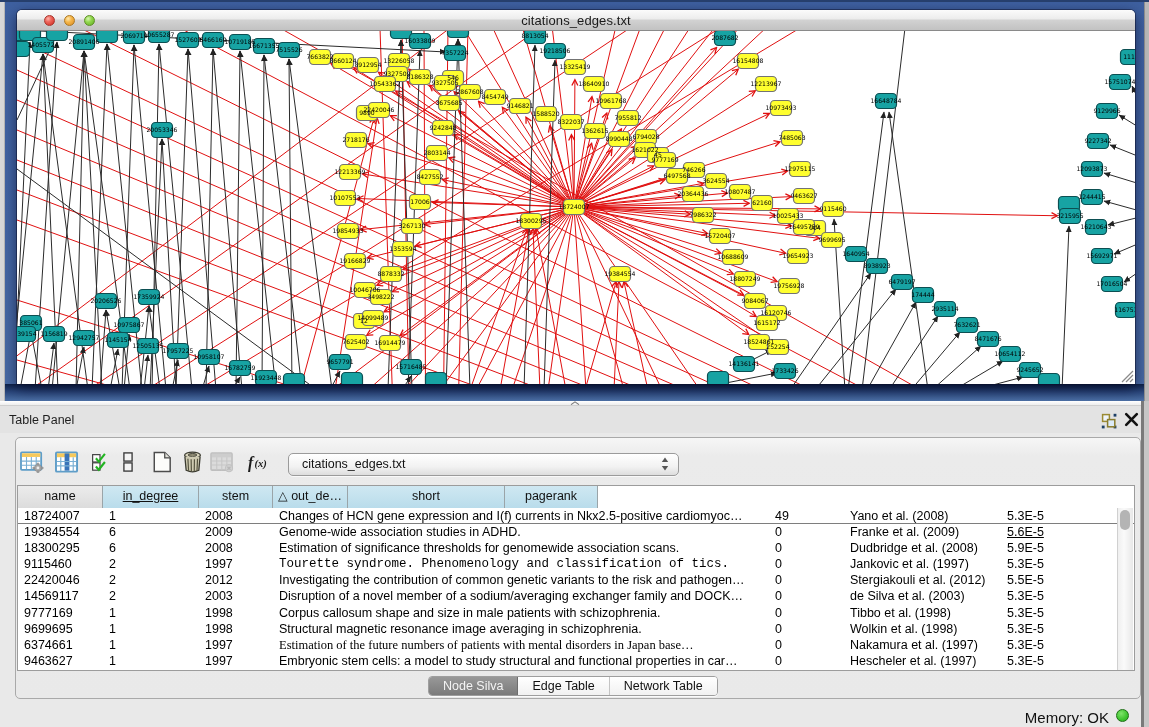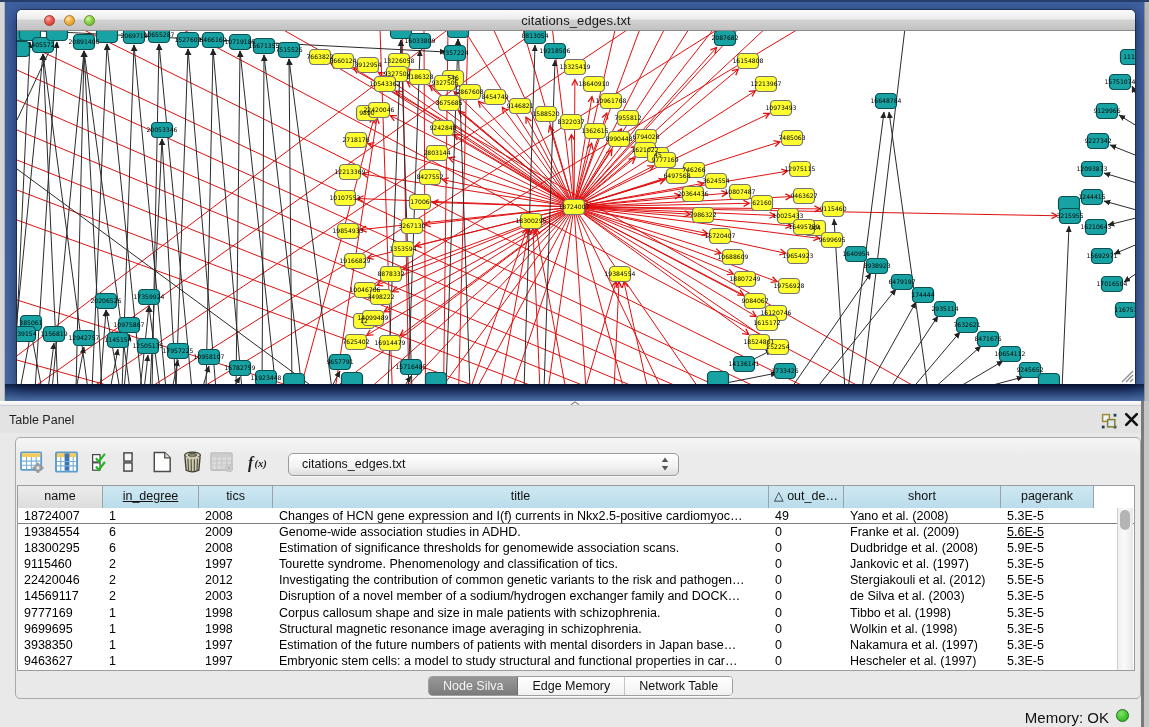--- a/index.html
+++ b/index.html
@@ -685,22 +685,21 @@
       <span class="dd-label">citations_edges.txt</span>
       <svg class="dd-arrows" width="8" height="14" viewBox="0 0 8 14">
         <path d="M4 0.5 L7.2 5 L0.8 5 Z" fill="#555"></path>
         <path d="M4 13.5 L7.2 9 L0.8 9 Z" fill="#555"></path>
       </svg>
     </div>
     <div id="tablebox">
       <div id="thead">
           <div class="th gray" style="width: 85px;">name</div>
           <div class="th" style="width: 96px; text-decoration: underline;">in_degree</div>
-          <div class="th" style="width: 74px;">tics</div>
-          <div class="th" style="width: 496px;">title</div>
+          <div class="th" style="width: 74px;">stem</div>
           <div class="th" style="width: 75px;">△ out_de…</div>
           <div class="th" style="width: 157px;">short</div>
           <div class="th" style="width: 93px;">pagerank</div>
         </div>
       <div id="tbody">
           <div class="tr">
             <div class="td" style="width: 85px;">18724007</div>
             <div class="td" style="width: 96px;">1</div>
             <div class="td" style="width: 74px;">2008</div>
             <div class="td" style="width: 496px;">Changes of HCN gene expression and I(f) currents in Nkx2.5-positive cardiomyoc…</div>
@@ -723,39 +722,39 @@
             <div class="td" style="width: 74px;">2008</div>
             <div class="td" style="width: 496px;">Estimation of significance thresholds for genomewide association scans.</div>
             <div class="td" style="width: 75px;">0</div>
             <div class="td" style="width: 157px;">Dudbridge et al. (2008)</div>
             <div class="td" style="width: 93px;">5.9E-5</div>
           </div>
           <div class="tr">
             <div class="td" style="width: 85px;">9115460</div>
             <div class="td" style="width: 96px;">2</div>
             <div class="td" style="width: 74px;">1997</div>
-            <div class="td" style="width: 496px;">Tourette syndrome. Phenomenology and classification of tics.</div>
+            <div class="td" style="width: 496px; font-family: Liberation Mono, monospace;">Tourette syndrome. Phenomenology and classification of tics.</div>
             <div class="td" style="width: 75px;">0</div>
             <div class="td" style="width: 157px;">Jankovic et al. (1997)</div>
             <div class="td" style="width: 93px;">5.3E-5</div>
           </div>
           <div class="tr">
             <div class="td" style="width: 85px;">22420046</div>
             <div class="td" style="width: 96px;">2</div>
             <div class="td" style="width: 74px;">2012</div>
             <div class="td" style="width: 496px;">Investigating the contribution of common genetic variants to the risk and pathogen…</div>
             <div class="td" style="width: 75px;">0</div>
             <div class="td" style="width: 157px;">Stergiakouli et al. (2012)</div>
             <div class="td" style="width: 93px;">5.5E-5</div>
           </div>
           <div class="tr">
             <div class="td" style="width: 85px;">14569117</div>
             <div class="td" style="width: 96px;">2</div>
             <div class="td" style="width: 74px;">2003</div>
-            <div class="td" style="width: 496px;">Disruption of a novel member of a sodium/hydrogen exchanger family and DOCK…</div>
+            <div class="td" style="width: 496px;">Disruption of a novel member of a sodium/averaging exchanger family and DOCK…</div>
             <div class="td" style="width: 75px;">0</div>
             <div class="td" style="width: 157px;">de Silva et al. (2003)</div>
             <div class="td" style="width: 93px;">5.3E-5</div>
           </div>
           <div class="tr">
             <div class="td" style="width: 85px;">9777169</div>
             <div class="td" style="width: 96px;">1</div>
             <div class="td" style="width: 74px;">1998</div>
             <div class="td" style="width: 496px;">Corpus callosum shape and size in male patients with schizophrenia.</div>
             <div class="td" style="width: 75px;">0</div>
@@ -765,45 +764,45 @@
           <div class="tr">
             <div class="td" style="width: 85px;">9699695</div>
             <div class="td" style="width: 96px;">1</div>
             <div class="td" style="width: 74px;">1998</div>
             <div class="td" style="width: 496px;">Structural magnetic resonance image averaging in schizophrenia.</div>
             <div class="td" style="width: 75px;">0</div>
             <div class="td" style="width: 157px;">Wolkin et al. (1998)</div>
             <div class="td" style="width: 93px;">5.3E-5</div>
           </div>
           <div class="tr">
-            <div class="td" style="width: 85px;">3938350</div>
+            <div class="td" style="width: 85px;">6374661</div>
             <div class="td" style="width: 96px;">1</div>
             <div class="td" style="width: 74px;">1997</div>
-            <div class="td" style="width: 496px;">Estimation of the future numbers of patients with mental disorders in Japan base…</div>
+            <div class="td" style="width: 496px; font-family: Liberation Serif, serif;">Estimation of the future numbers of patients with mental disorders in Japan base…</div>
             <div class="td" style="width: 75px;">0</div>
             <div class="td" style="width: 157px;">Nakamura et al. (1997)</div>
             <div class="td" style="width: 93px;">5.3E-5</div>
           </div>
           <div class="tr">
             <div class="td" style="width: 85px;">9463627</div>
             <div class="td" style="width: 96px;">1</div>
             <div class="td" style="width: 74px;">1997</div>
             <div class="td" style="width: 496px;">Embryonic stem cells: a model to study structural and functional properties in car…</div>
             <div class="td" style="width: 75px;">0</div>
             <div class="td" style="width: 157px;">Hescheler et al. (1997)</div>
             <div class="td" style="width: 93px;">5.3E-5</div>
           </div>
         </div>
       <div id="vscroll">
         <div id="vthumb"></div>
       </div>
     </div>
     <div id="tabbar">
         <div class="seg active">Node Silva</div>
-        <div class="seg">Edge Memory</div>
+        <div class="seg">Edge Table</div>
         <div class="seg">Network Table</div>
       </div>
   </div>
   <div id="statusbar">
     <span id="memory-label">Memory: OK</span>
     <span id="memory-dot"></span>
   </div>
   <div id="right-edge-line"></div>
   <div id="right-edge-lite"></div>
 </div>

